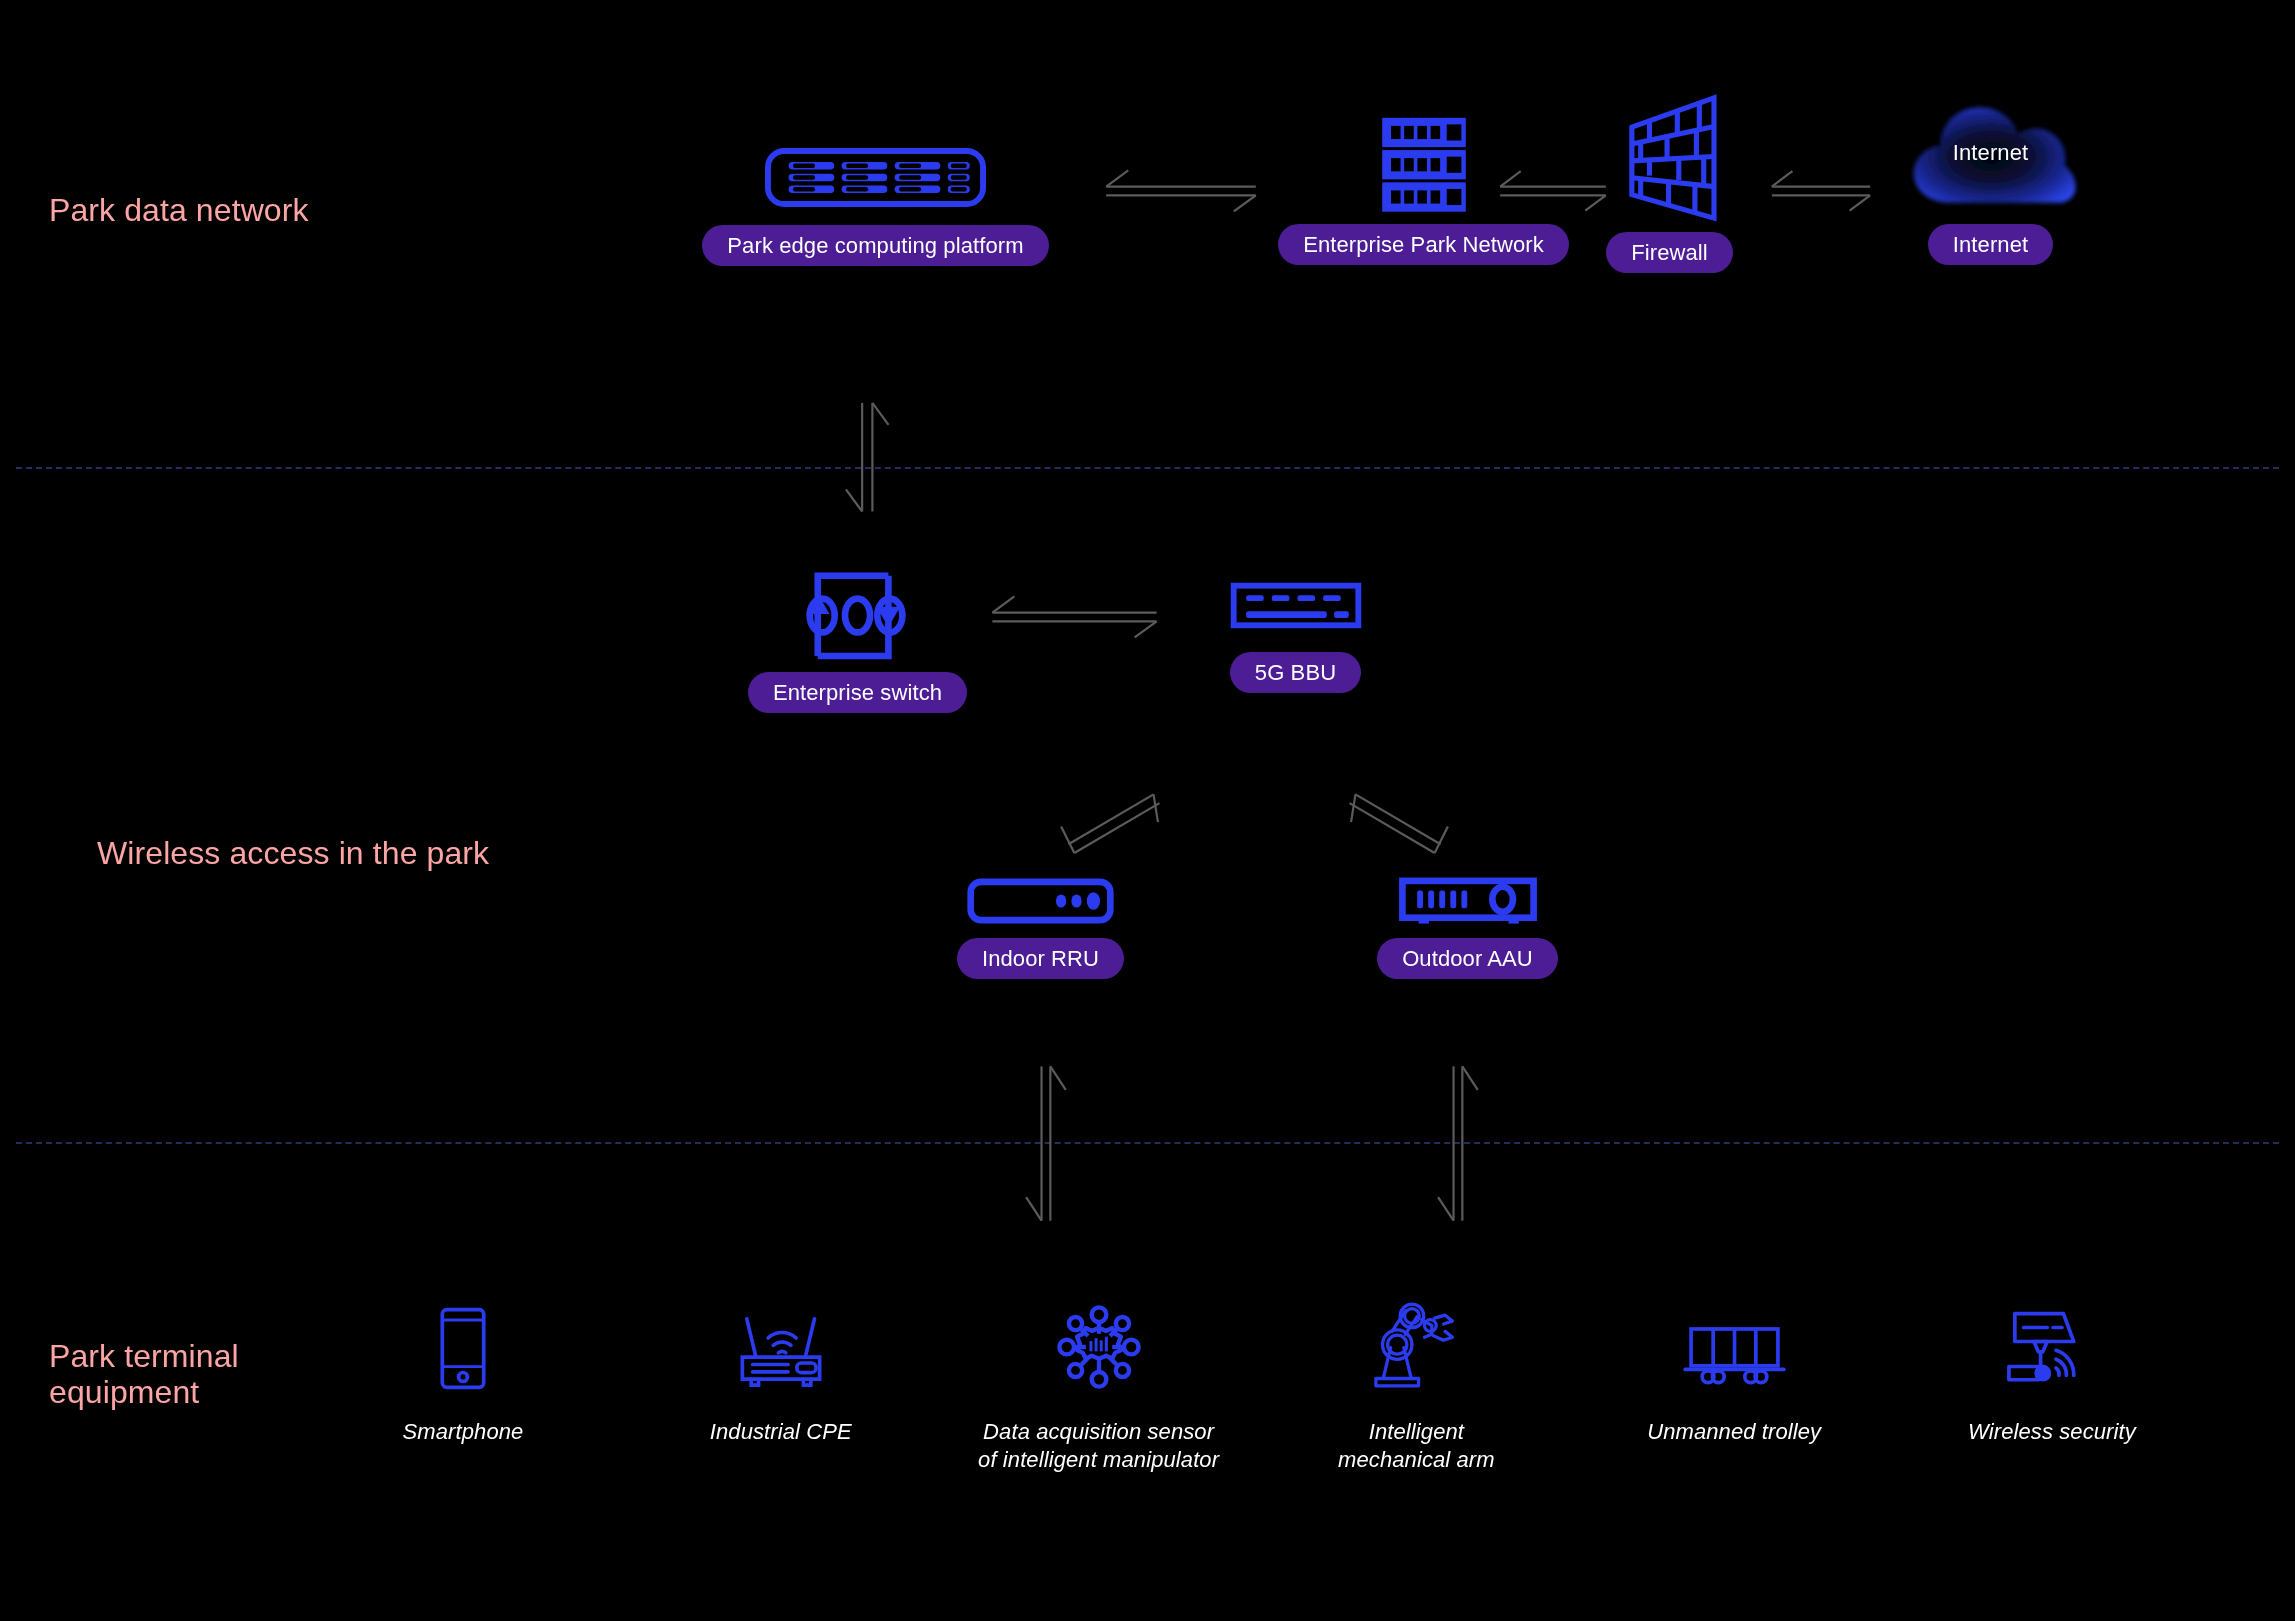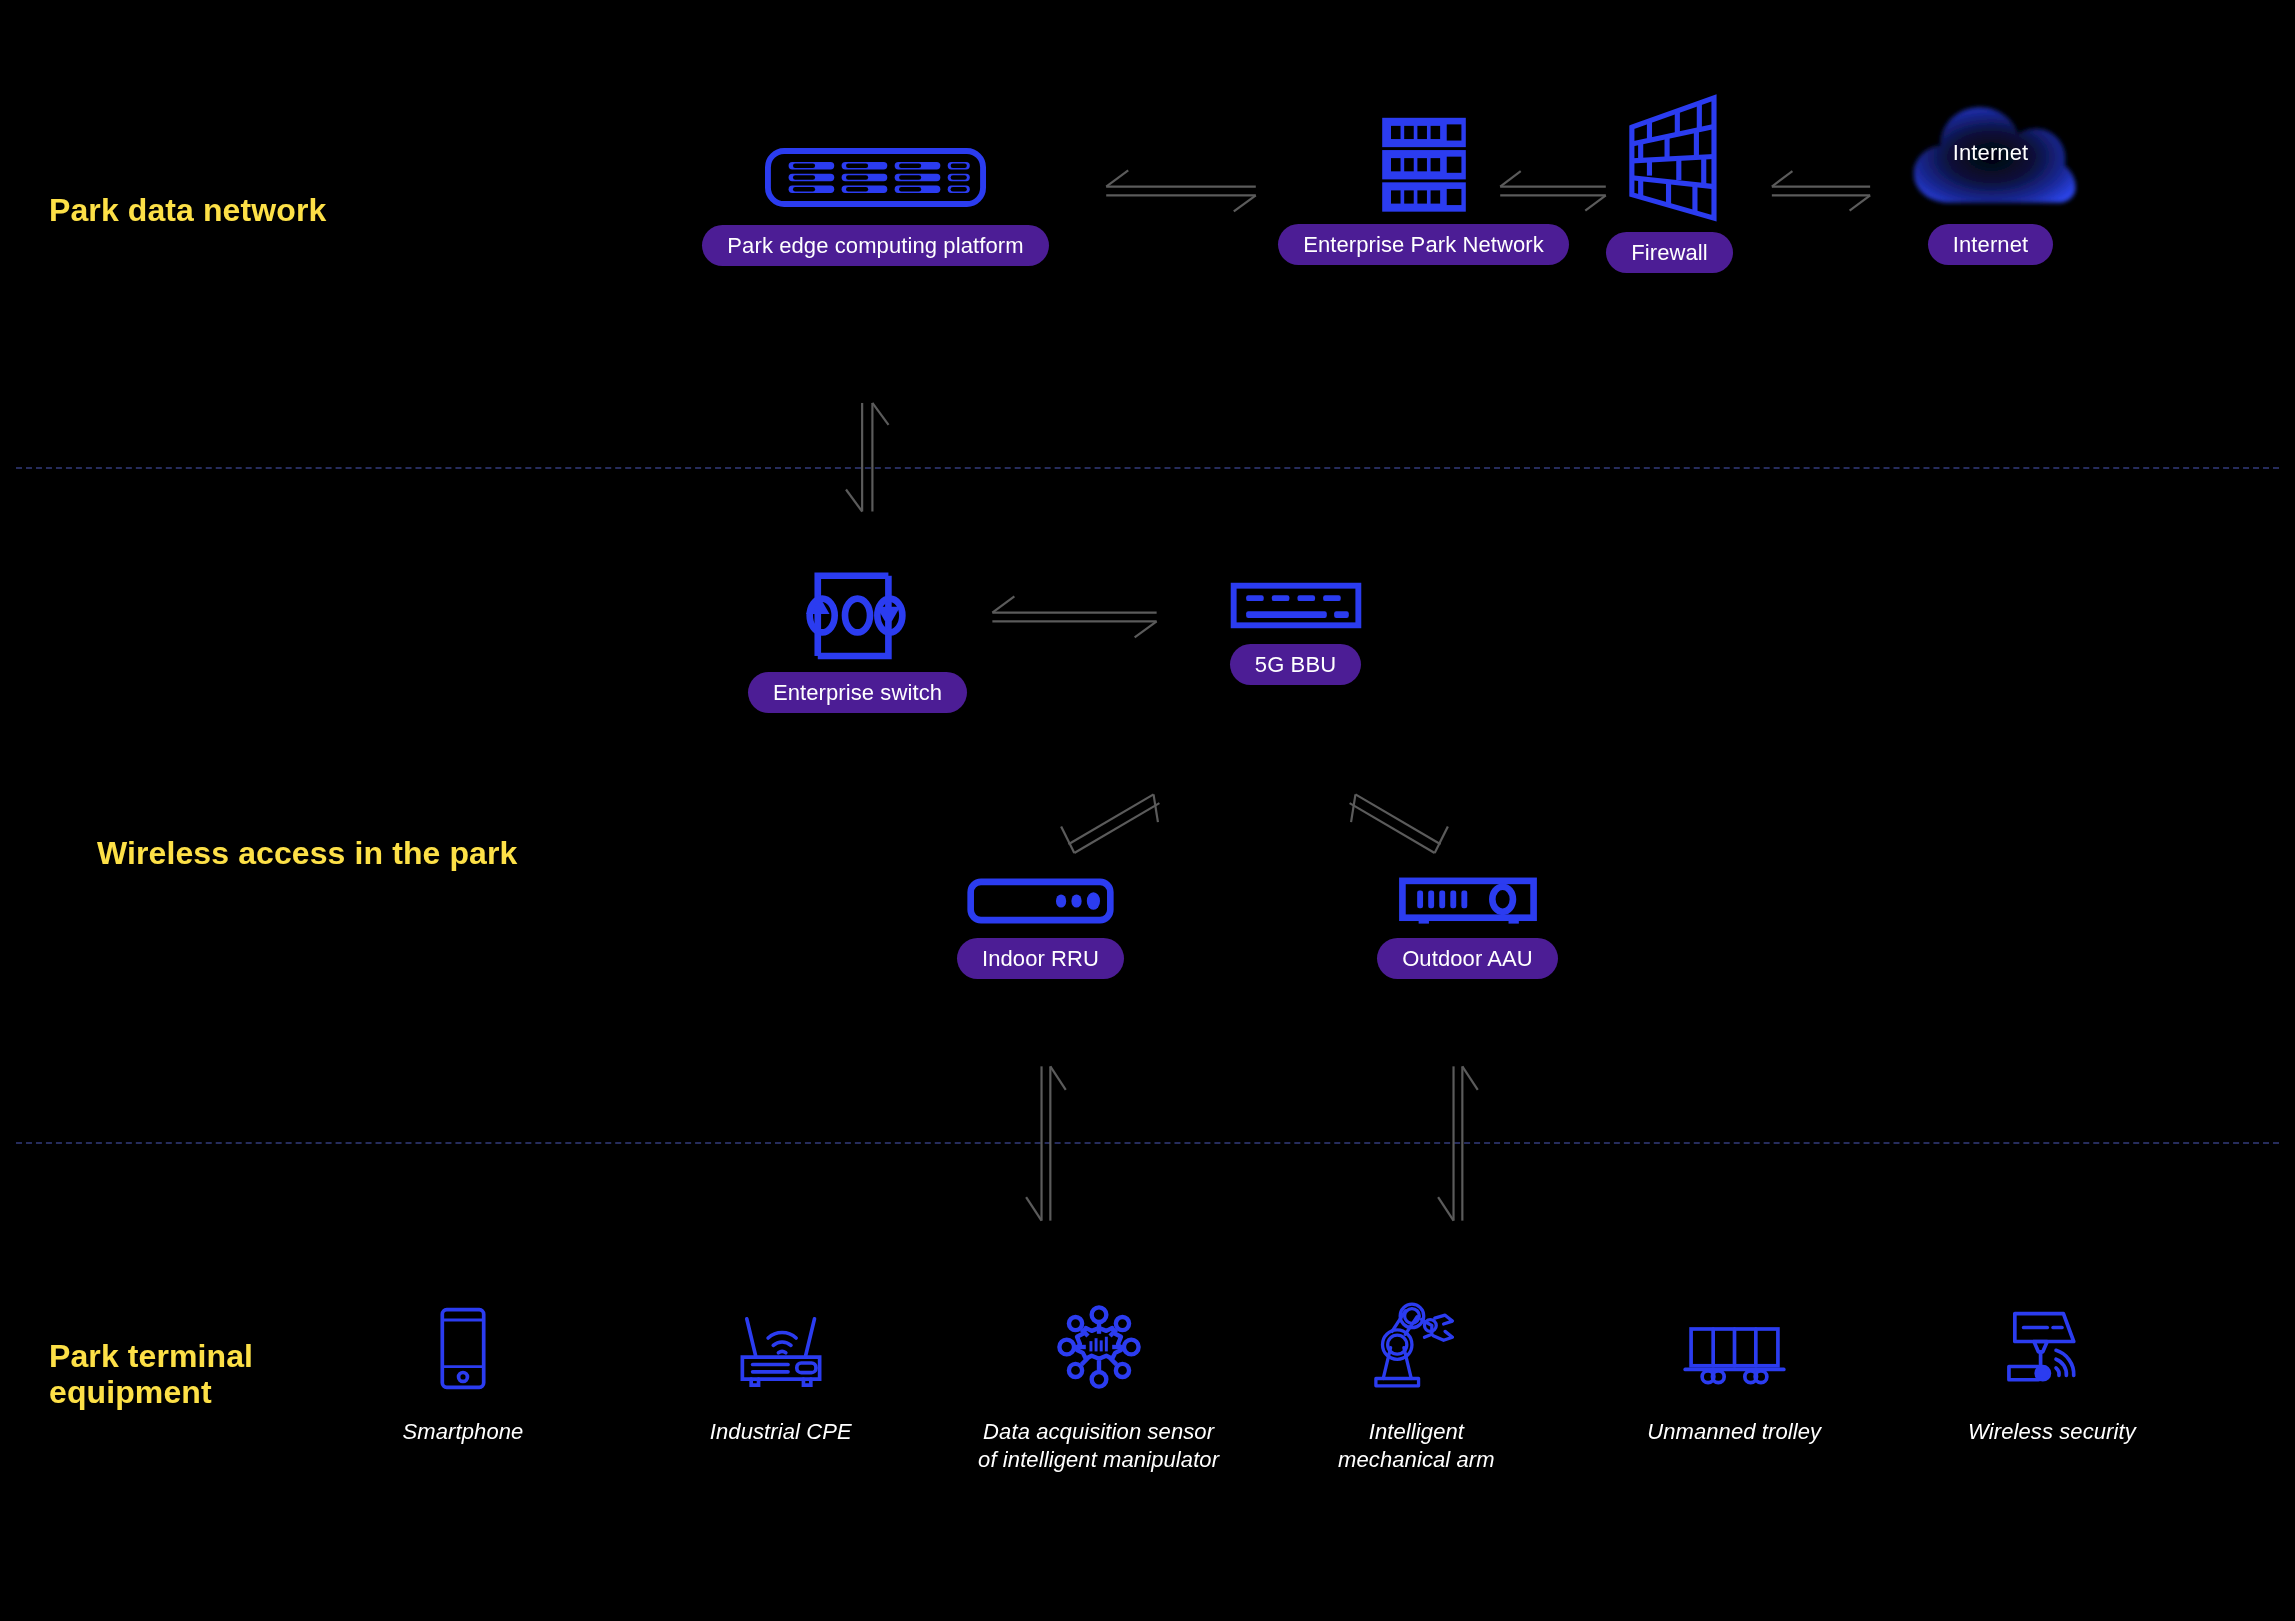--- a/index.html
+++ b/index.html
@@ -19,23 +19,23 @@
     position: absolute;
     left: 0; top: 0;
     width: 2295px;
     height: 1622px;
     background: #000000;
   }
 
   
   .section-title {
     position: absolute;
-    color: #fde047;
+    color: #fca5a5;
     font-size: 32px;
-    font-weight: 700;
+    font-weight: 400;
     letter-spacing: 0.1px;
     line-height: 1.12;
     white-space: pre-line;
   }
   #title-data     { left: 49px;  top: 193px; }
   #title-wireless { left: 49px;  top: 836px; margin-left: 48px; }
   #title-terminal { left: 49px;  top: 1339px; }
 
   
   .divider {
@@ -351,21 +351,21 @@
     <div class="pill">Enterprise switch</div>
   </div>
 
   <svg class="conn" style="left:986px; top:592px;" width="177" height="44" viewBox="0 0 240 60">
     <line x1="8" y1="28" x2="232" y2="28"></line>
     <line x1="8" y1="40" x2="232" y2="40"></line>
     <line x1="8" y1="28" x2="38" y2="6"></line>
     <line x1="232" y1="40" x2="202" y2="62"></line>
   </svg>
 
-  <div class="node" style="left:1185px; top:567px; width:221px;">
+  <div class="node" style="left:1185px; top:567px; width:221px;gap:8px;">
     <div class="node-icon" style="height:77px;">
       <svg width="132" height="47" viewBox="0 0 180 64">
         <rect x="5" y="5" width="170" height="54" fill="none" stroke="#2b3cf0" stroke-width="8"></rect>
         <g fill="#2b3cf0">
           <rect x="22" y="18" width="24" height="8" rx="3"></rect>
           <rect x="57" y="18" width="24" height="8" rx="3"></rect>
           <rect x="92" y="18" width="24" height="8" rx="3"></rect>
           <rect x="127" y="18" width="24" height="8" rx="3"></rect>
           <rect x="22" y="40" width="110" height="9" rx="3"></rect>
           <rect x="142" y="40" width="20" height="9" rx="3"></rect>

